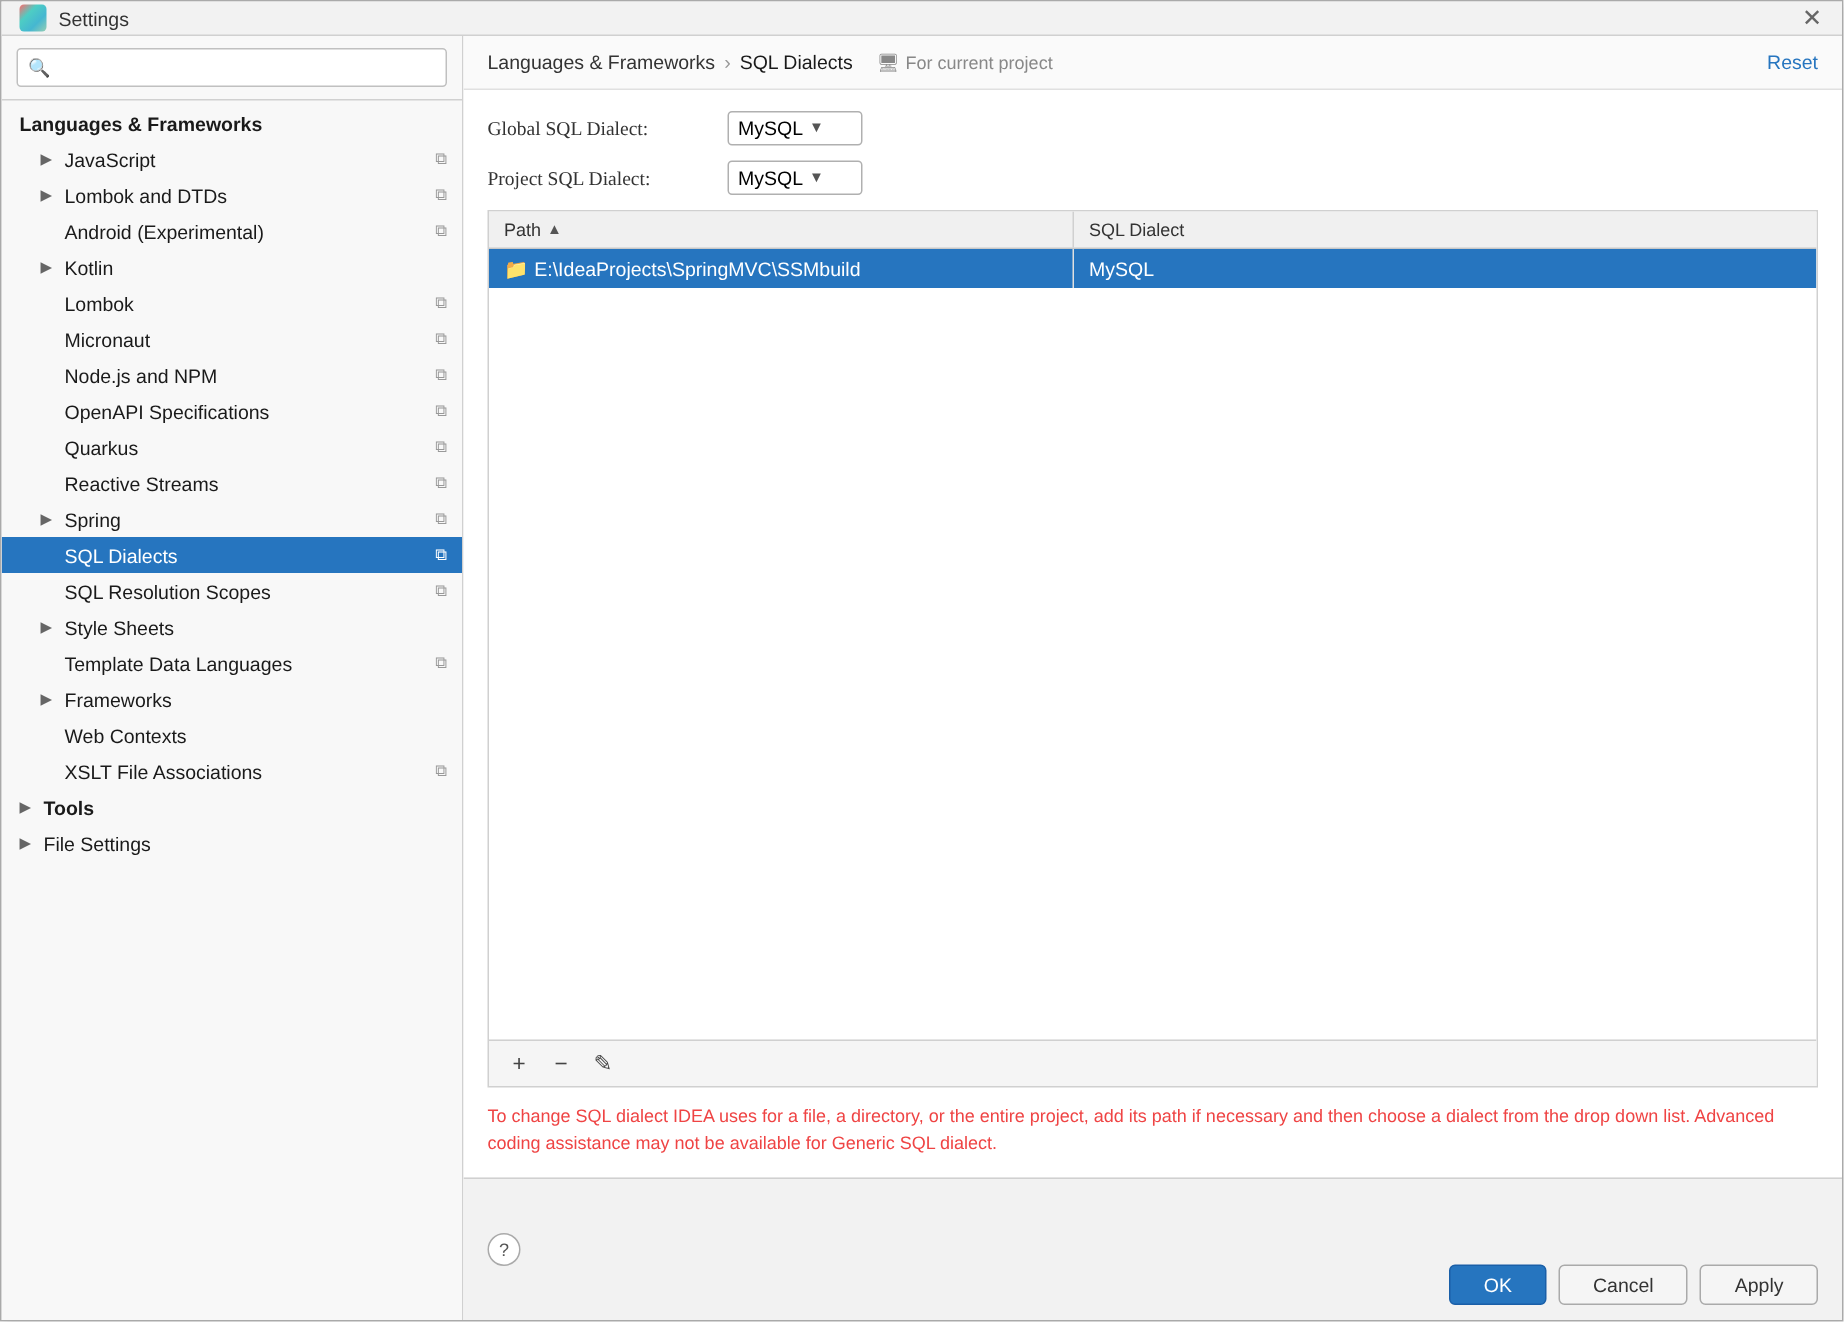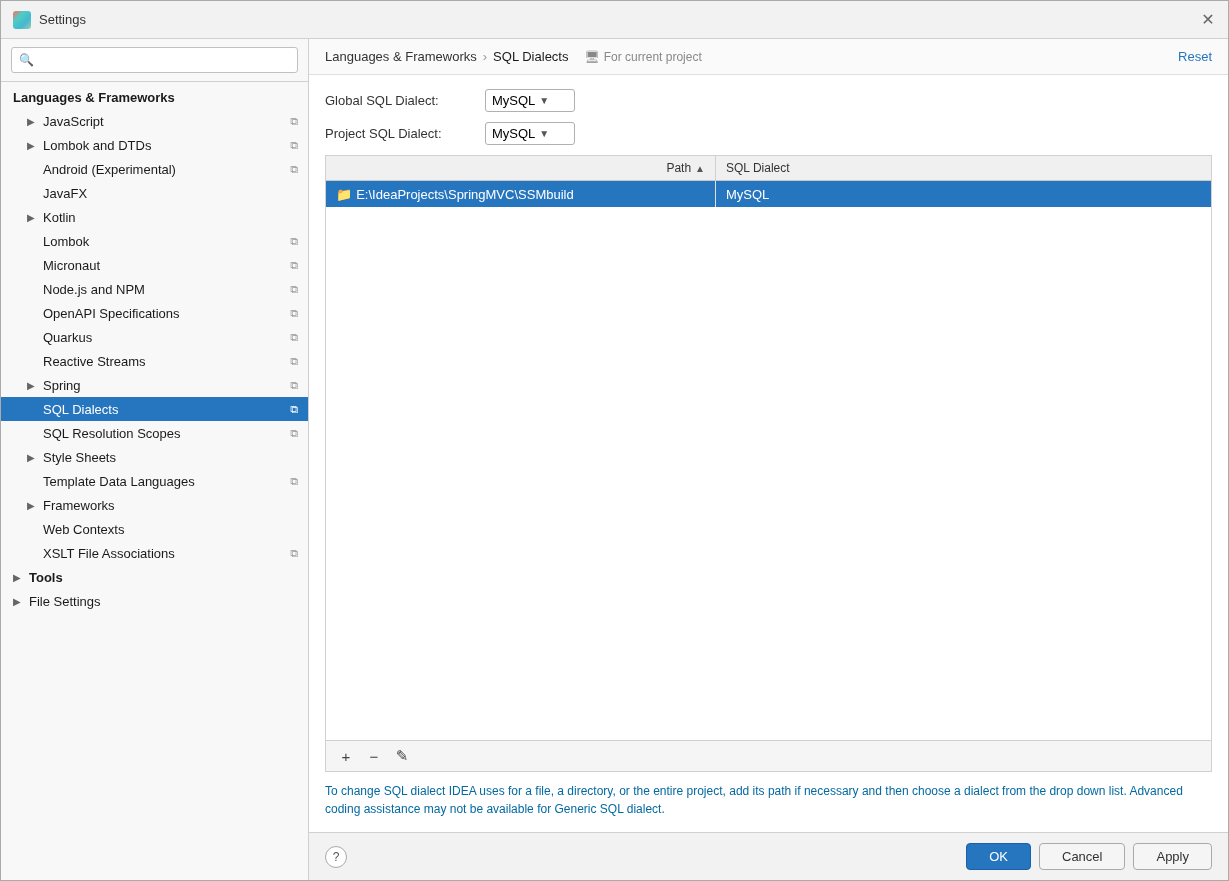--- a/index.html
+++ b/index.html
@@ -18,21 +18,21 @@
       width: 1229px;
       height: 881px;
       background: #f2f2f2;
       border: 1px solid #aaa;
       display: flex;
       flex-direction: column;
       box-shadow: 2px 2px 8px rgba(0,0,0,0.3);
     }
     .title-bar {
       background: #f2f2f2;
-      height: 38px;
+      height: 23px;
       display: flex;
       align-items: center;
       padding: 0 12px;
       border-bottom: 1px solid #d0d0d0;
       flex-shrink: 0;
     }
     .title-bar-icon {
       width: 18px;
       height: 18px;
       margin-right: 8px;
@@ -191,20 +191,21 @@
       display: flex;
       align-items: center;
       margin-bottom: 10px;
       gap: 10px;
     }
     .dialect-label {
       font-size: 13px;
       color: #333;
       width: 150px;
       flex-shrink: 0;
+      font-family: Liberation Serif, serif;
     }
     .dialect-select {
       display: flex;
       align-items: center;
       border: 1px solid #b0b0b0;
       border-radius: 3px;
       padding: 3px 6px;
       background: #fff;
       cursor: pointer;
       font-size: 13px;
@@ -232,21 +233,21 @@
     .th {
       padding: 5px 10px;
       font-size: 12px;
       color: #333;
       font-weight: normal;
       display: flex;
       align-items: center;
       gap: 4px;
       border-right: 1px solid #d0d0d0;
     }
-    .th:first-child { width: 390px; justify-content: flex-end; }
+    .th:first-child { width: 390px; }
     .th:last-child { flex: 1; border-right: none; text-align: right; }
     .th .sort-arrow { font-size: 10px; color: #555; }
     .table-body {
       flex: 1;
       overflow-y: auto;
     }
     .table-row {
       display: flex;
       align-items: stretch;
       min-height: 26px;
@@ -289,21 +290,21 @@
       border: 1px solid transparent;
       border-radius: 3px;
       cursor: pointer;
       font-size: 15px;
       color: #444;
       background: transparent;
     }
     
     .info-text {
       font-size: 12px;
-      color: #0369a1;
+      color: #ef4444;
       padding: 10px 0 0 0;
       line-height: 1.5;
     }
     
     .bottom-bar {
       display: flex;
       align-items: center;
       padding: 10px 16px;
       border-top: 1px solid #d0d0d0;
       background: #f2f2f2;
@@ -328,20 +329,21 @@
       gap: 8px;
     }
     .btn {
       padding: 5px 22px;
       border-radius: 4px;
       font-size: 13px;
       cursor: pointer;
       border: 1px solid #aaa;
       background: #f5f5f5;
       color: #333;
+      margin-top: 47px;
     }
     .btn.primary {
       background: #2675bf;
       color: #fff;
       border-color: #1a5fa8;
     }
     
     ::-webkit-scrollbar { width: 8px; }
     ::-webkit-scrollbar-track { background: #f0f0f0; }
     ::-webkit-scrollbar-thumb { background: #c0c0c0; border-radius: 4px; }
@@ -381,24 +383,20 @@
           <span>Lombok and DTDs</span>
           <span class="copy-icon">⧉</span>
         </div>
 
         <div class="sidebar-item indent1">
           <span class="chevron" style="visibility:hidden">▶</span>
           <span>Android (Experimental)</span>
           <span class="copy-icon">⧉</span>
         </div>
 
-        <div class="sidebar-item indent1">
-          <span class="chevron" style="visibility:hidden">▶</span>
-          <span>JavaFX</span>
-        </div>
 
         <div class="sidebar-item indent1">
           <span class="chevron">▶</span>
           <span>Kotlin</span>
         </div>
 
         <div class="sidebar-item indent1">
           <span class="chevron" style="visibility:hidden">▶</span>
           <span>Lombok</span>
           <span class="copy-icon">⧉</span>

